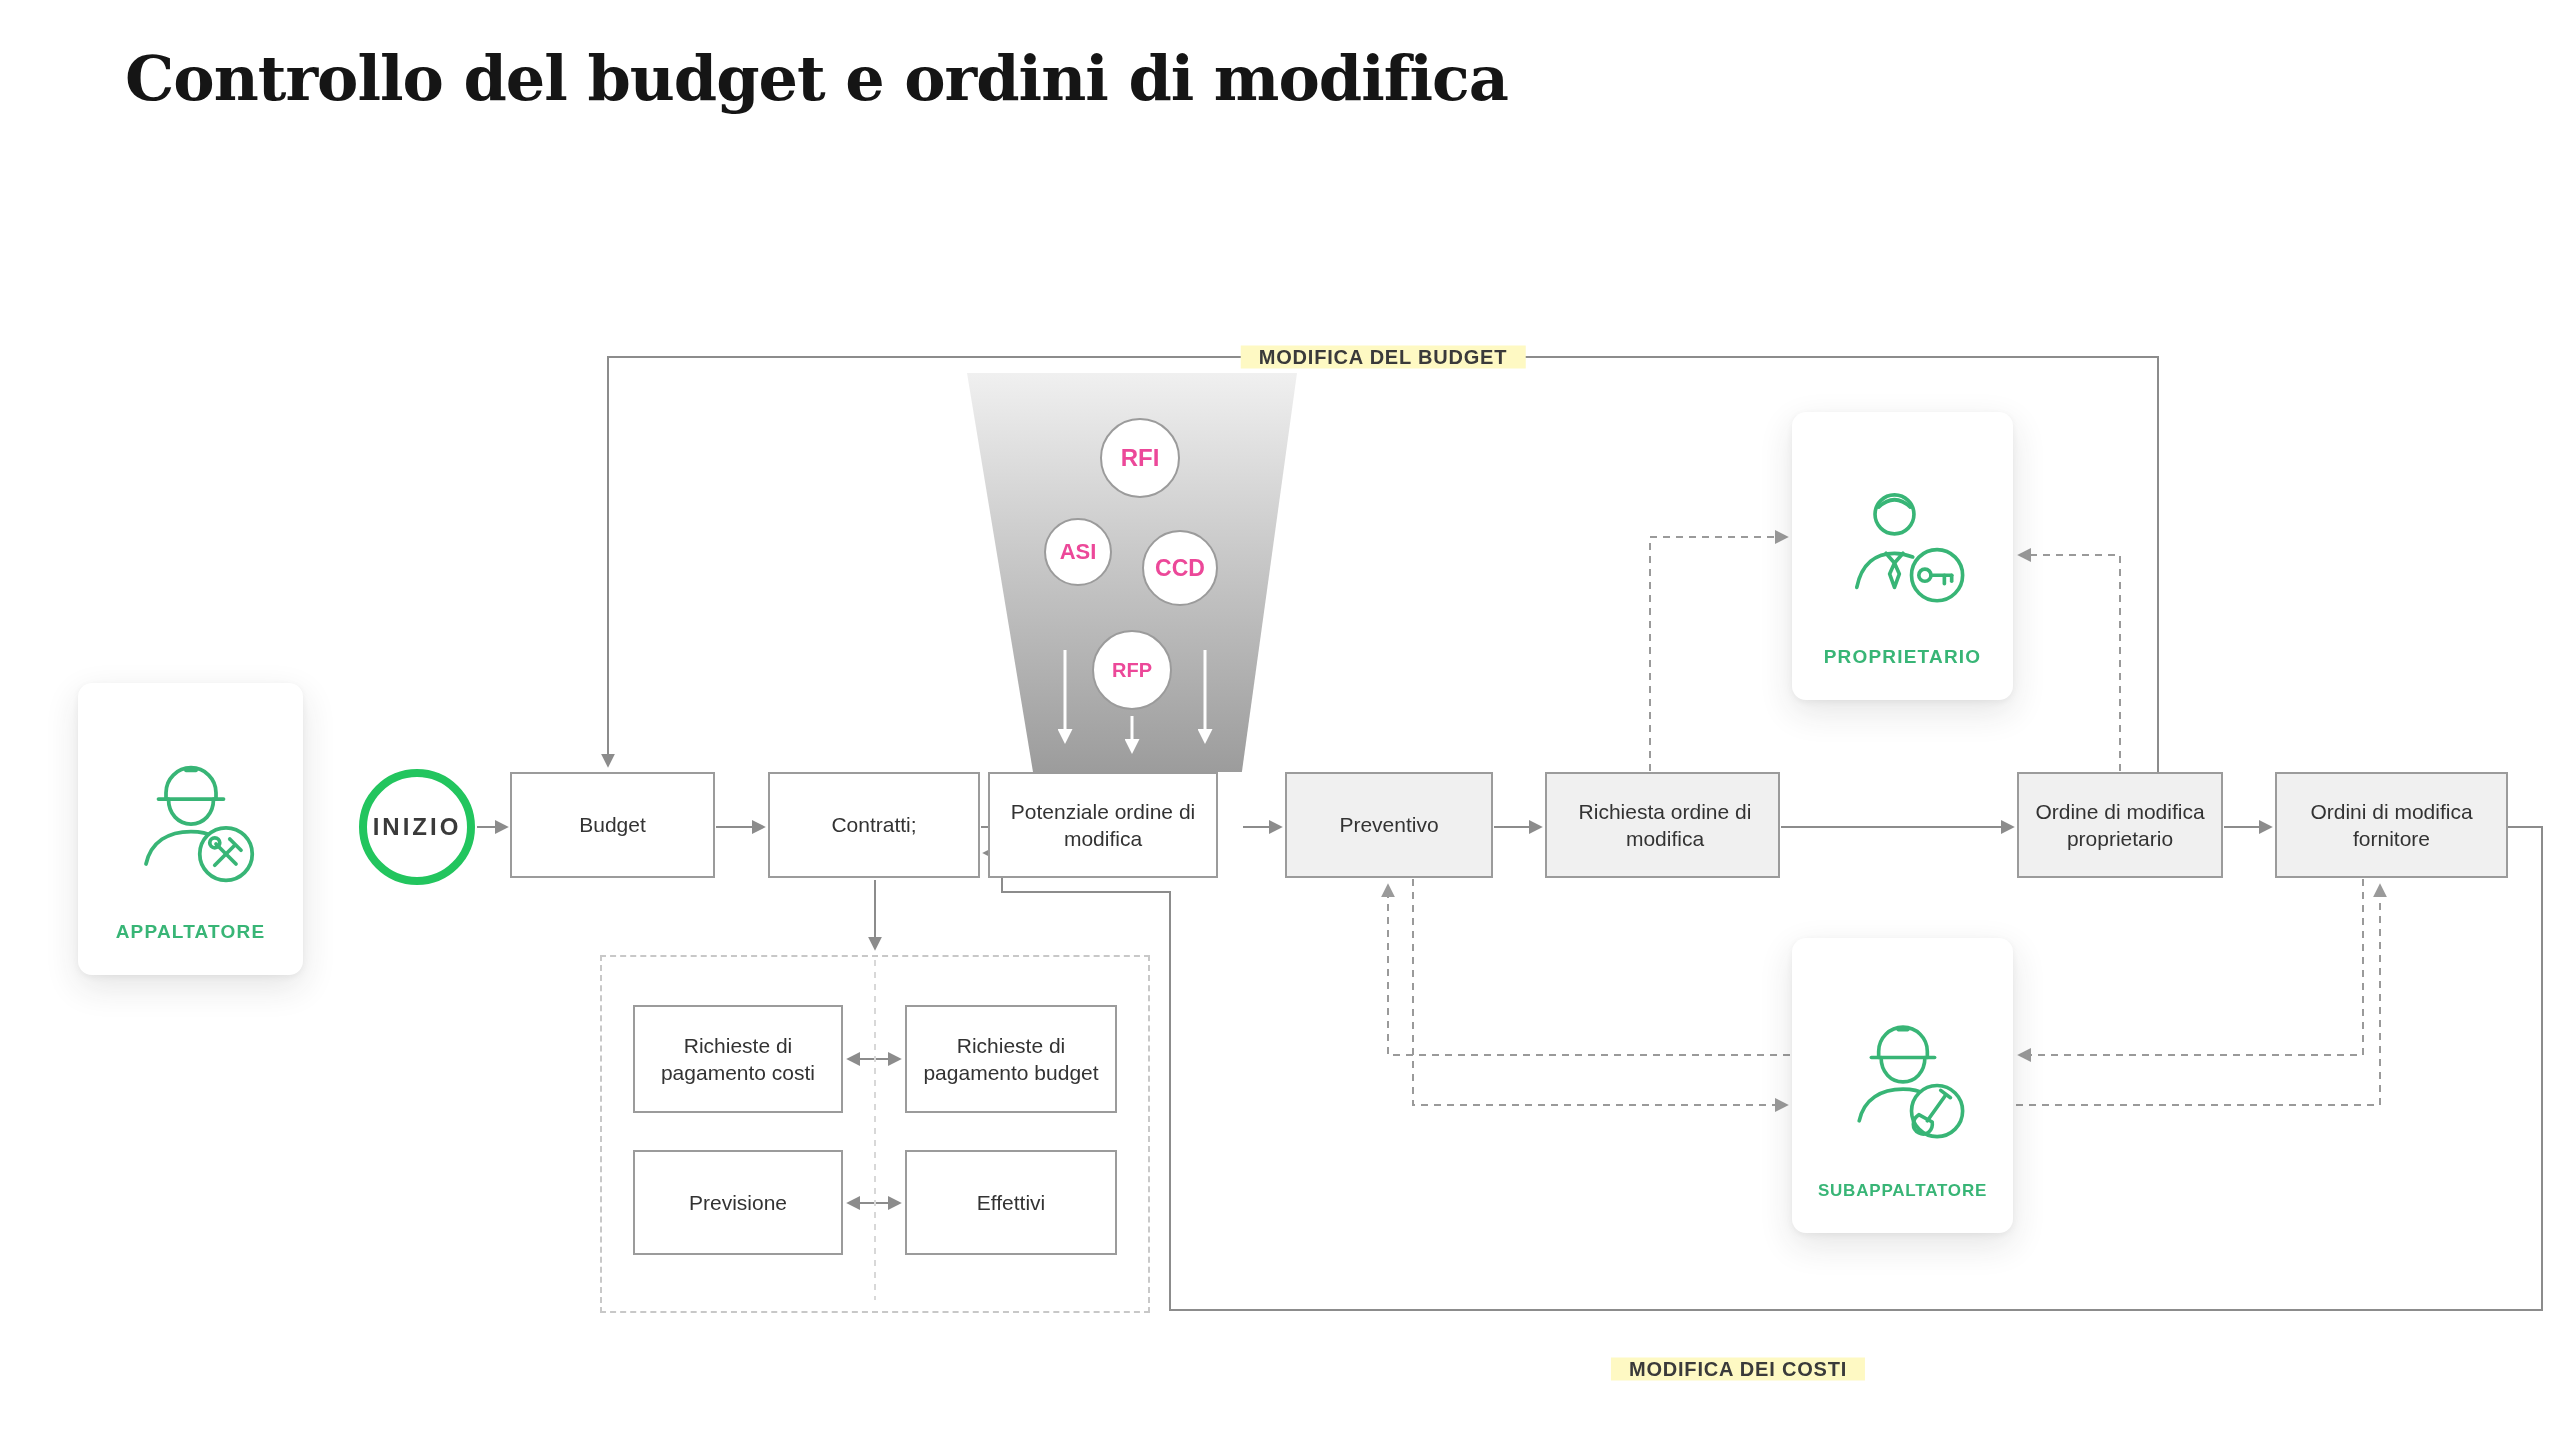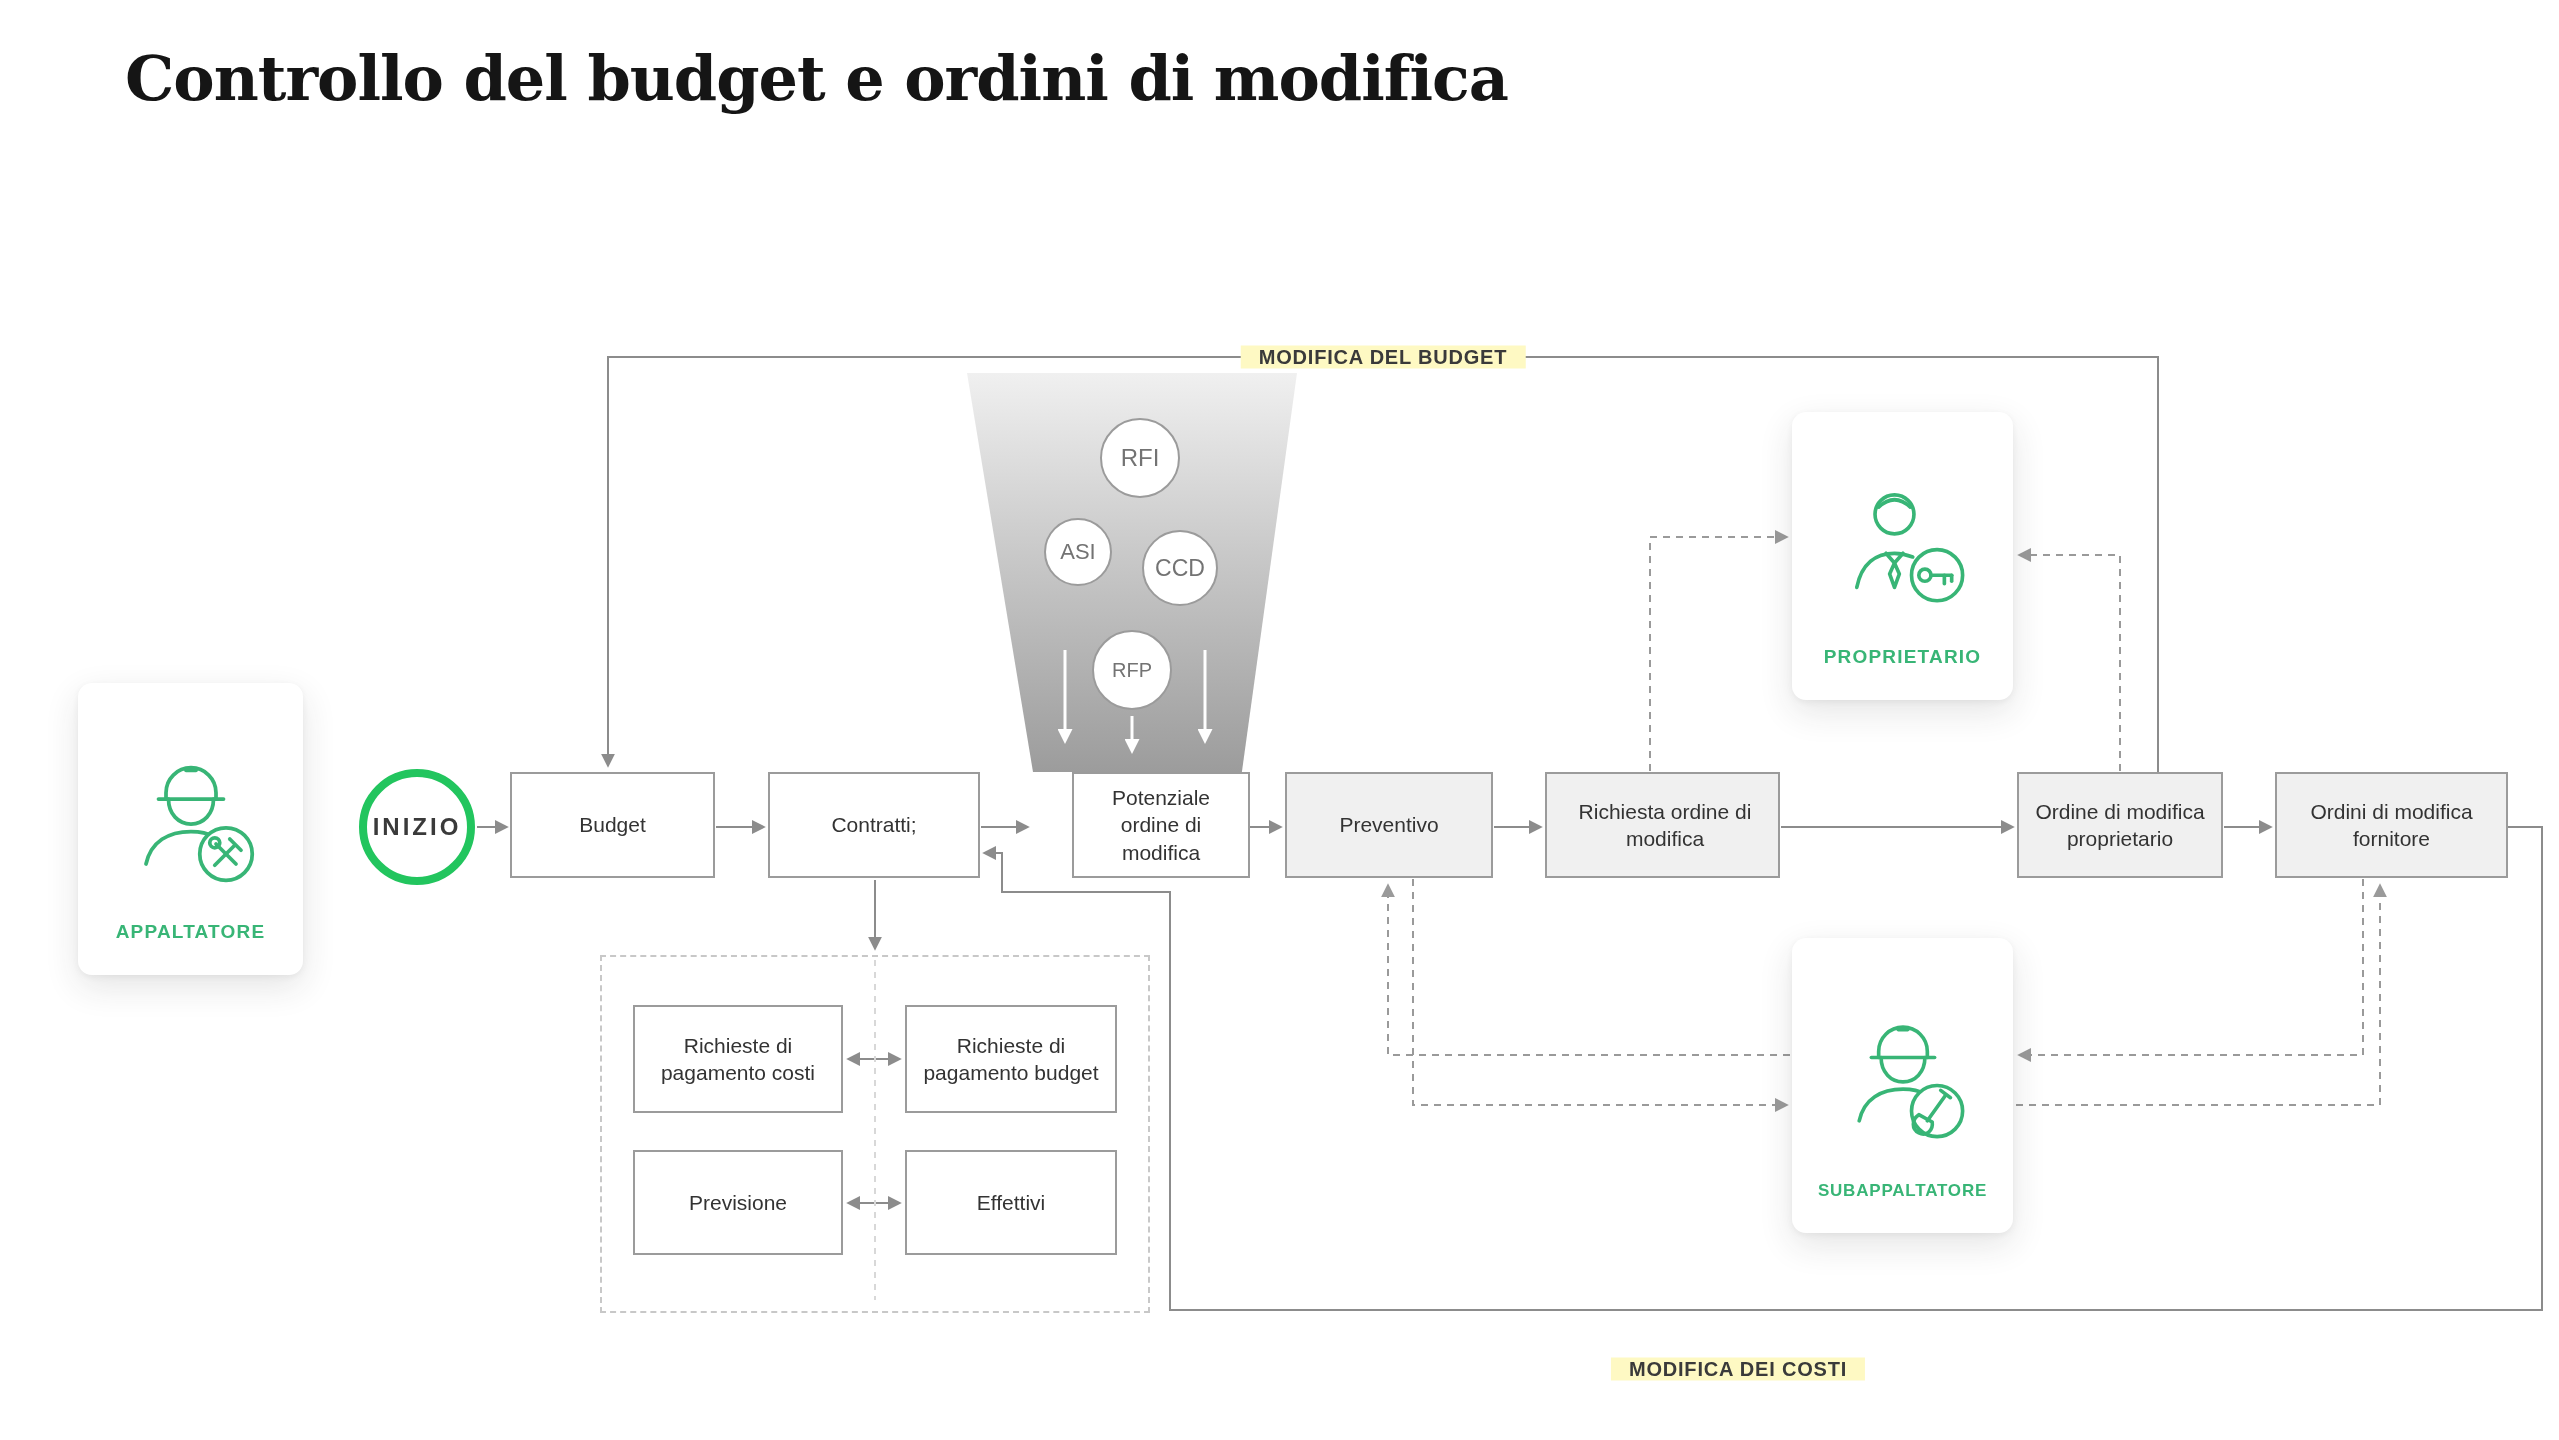--- a/index.html
+++ b/index.html
@@ -20,21 +20,21 @@
   .node{position:absolute;display:flex;align-items:center;justify-content:center;
         text-align:center;border:2px solid #9b9b9b;background:#ffffff;color:#333333;
         font-size:21px;line-height:1.3;padding:6px 10px;box-sizing:border-box;}
   .node.gray{background:var(--node-fill);}
 
   .start-circle{position:absolute;border-radius:50%;border:8px solid #22c55e;background:#ffffff;
         display:flex;align-items:center;justify-content:center;font-weight:bold;font-size:24px;
         letter-spacing:3px;color:#3a3a3a;box-sizing:border-box;}
 
   .funnel-circle{position:absolute;border-radius:50%;background:#ffffff;border:2px solid #9b9b9b;
-        display:flex;align-items:center;justify-content:center;color:#737373;box-sizing:border-box;}
+        display:flex;align-items:center;justify-content:center;color:#ec4899;box-sizing:border-box;font-weight:bold;}
 
   .section-label{position:absolute;transform:translate(-50%,-50%);font-weight:bold;font-size:20px;
         letter-spacing:0.8px;color:#3a3a3a;background:#fef9c3;padding:0 18px;white-space:nowrap;}
 
   .payments-container{position:absolute;left:600px;top:955px;width:550px;height:358px;
         border:2px dashed #c8c8c8;box-sizing:border-box;}
 
   .card{position:absolute;background:#ffffff;border-radius:14px;
         box-shadow:0 12px 34px rgba(40,40,40,0.12),0 2px 6px rgba(40,40,40,0.06);
         display:flex;flex-direction:column;align-items:center;box-sizing:border-box;
@@ -97,21 +97,21 @@
       <path d="M1205 650 L1205 738" marker-end="url(#mW)"></path>
     </g>
 
     <path d="M875 960 L875 1300" fill="none" stroke="#d8d8d8" stroke-width="2" stroke-dasharray="6 6"></path>
   </svg>
 
   <div class="start-circle" style="left:359px;top:769px;width:116px;height:116px;">INIZIO</div>
 
   <div class="node" style="left:510px;top:772px;width:205px;height:106px;">Budget</div>
   <div class="node" style="left:768px;top:772px;width:212px;height:106px;">Contratti;</div>
-  <div class="node" style="left:1072px;top:772px;width:178px;height:106px;">Potenziale ordine di modifica</div>
+  <div class="node" style="left:988px;top:772px;width:230px;height:106px;">Potenziale ordine di modifica</div>
   <div class="node gray" style="left:1285px;top:772px;width:208px;height:106px;">Preventivo</div>
   <div class="node gray" style="left:1545px;top:772px;width:235px;height:106px;padding-left:15px;">Richiesta ordine di modifica</div>
   <div class="node gray" style="left:2017px;top:772px;width:206px;height:106px;">Ordine di modifica proprietario</div>
   <div class="node gray" style="left:2275px;top:772px;width:233px;height:106px;padding-left:10px;">Ordini di modifica fornitore</div>
 
   <div class="funnel-circle" style="left:1100px;top:418px;width:80px;height:80px;font-size:24px;">RFI</div>
   <div class="funnel-circle" style="left:1044px;top:518px;width:68px;height:68px;font-size:22px;">ASI</div>
   <div class="funnel-circle" style="left:1142px;top:530px;width:76px;height:76px;font-size:23px;">CCD</div>
   <div class="funnel-circle" style="left:1092px;top:630px;width:80px;height:80px;font-size:20px;">RFP</div>
 

